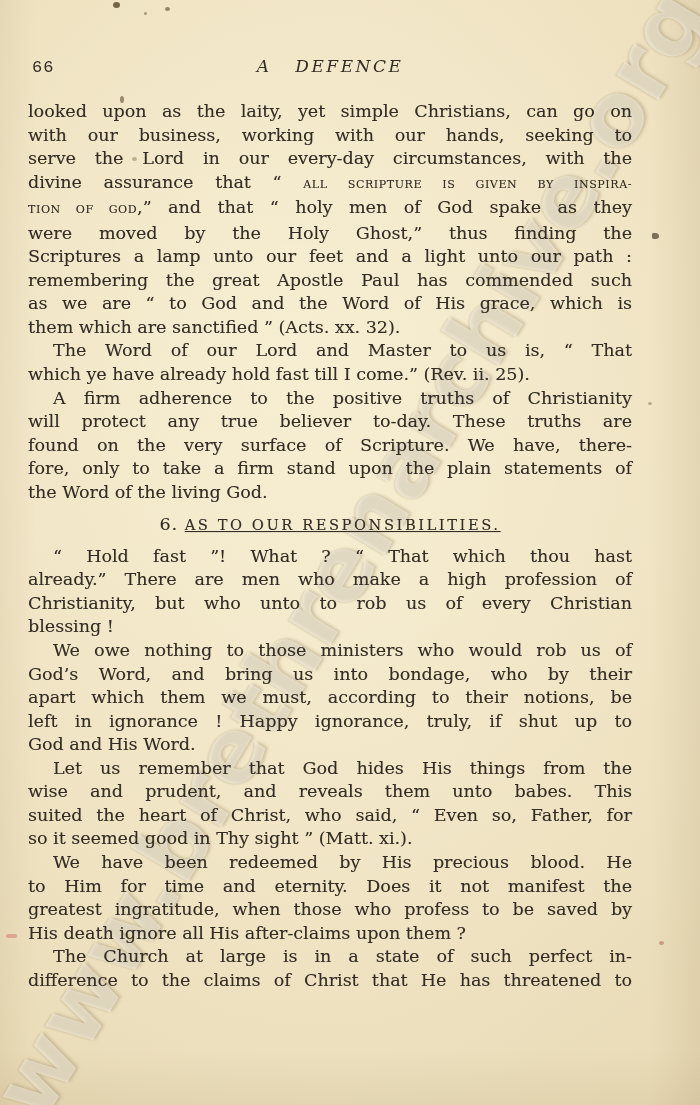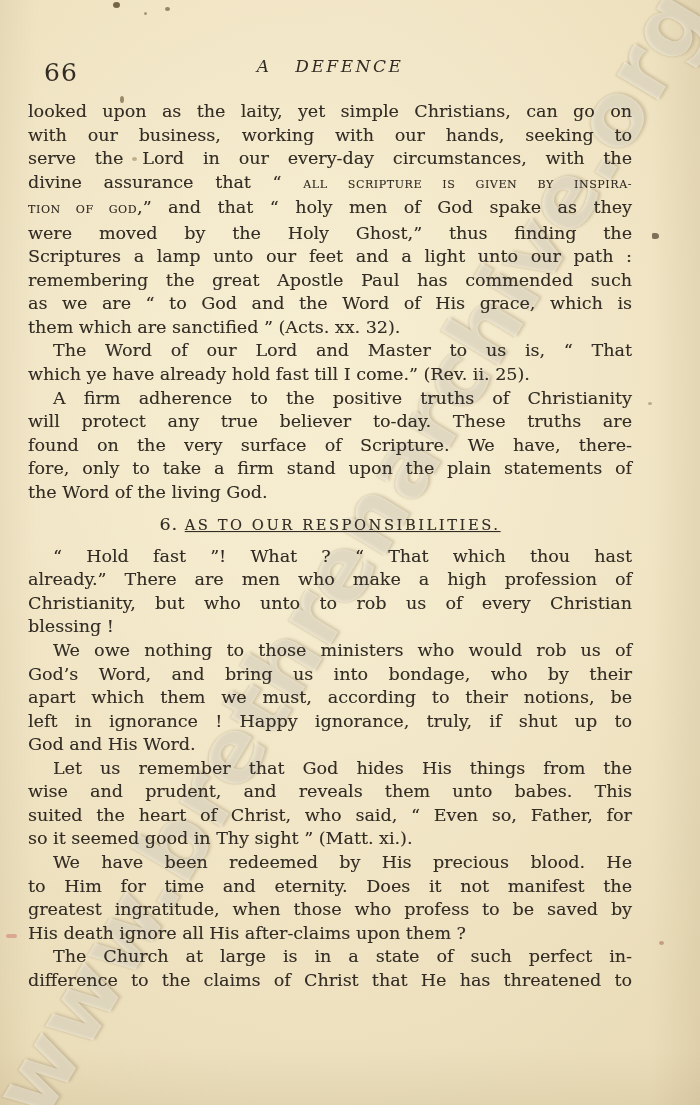--- a/index.html
+++ b/index.html
@@ -26,21 +26,21 @@
     font-weight:bold; font-size:88px; white-space:nowrap; letter-spacing:1px;
     color:rgba(253,249,238,0.50);
     text-shadow:2px 2px 3px rgba(143,124,88,0.33), -1px -1px 2px rgba(143,124,88,0.22);
     pointer-events:none; user-select:none;
   }
 
   .running-head {
     position:absolute; left:28px; top:56px; width:604px; height:28px;
   }
   .pagenum {
-    position:absolute; left:16px; top:2px; font-size:25px; letter-spacing:1px;
+    position:absolute; left:4px; top:2px; font-size:17px; letter-spacing:1px;font-family:Liberation Mono, monospace;
   }
   .running-title {
     position:absolute; left:50%; top:0; transform:translateX(-50%);
     font-style:italic; font-size:17px; letter-spacing:2.5px; word-spacing:16px;
     white-space:nowrap;
   }
 
   .text-block {
     position:absolute; left:28px; top:100px; width:604px;
     font-size:17.5px; line-height:23.55px;

